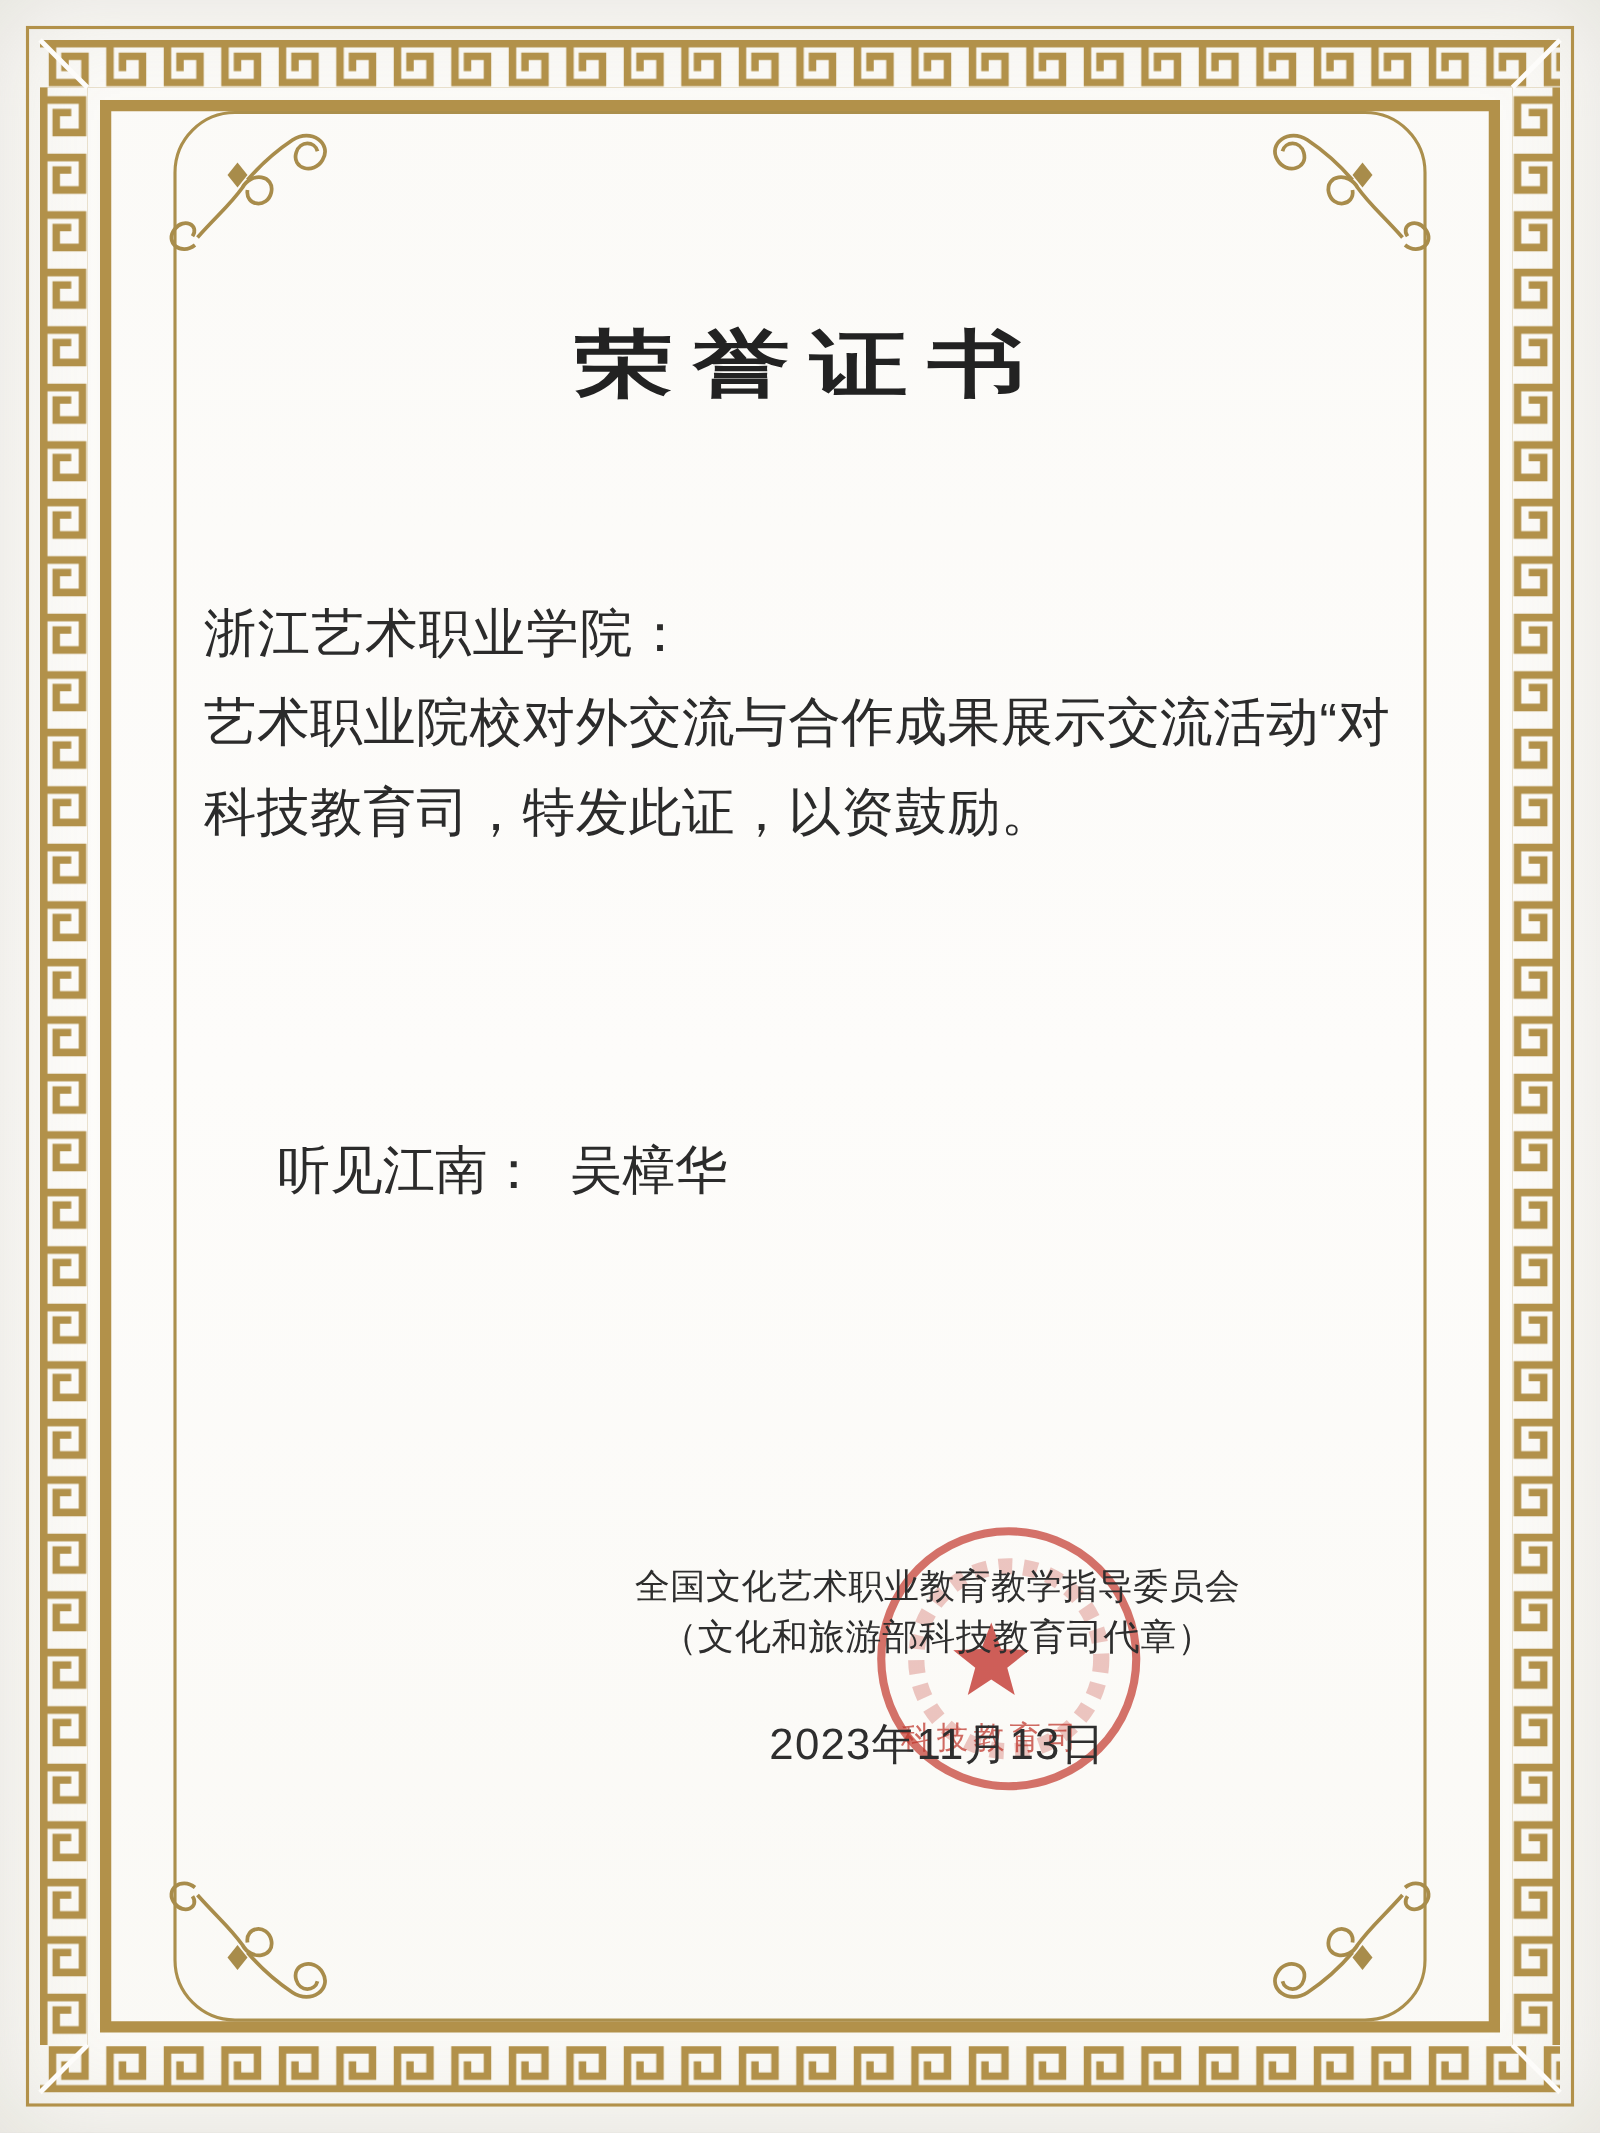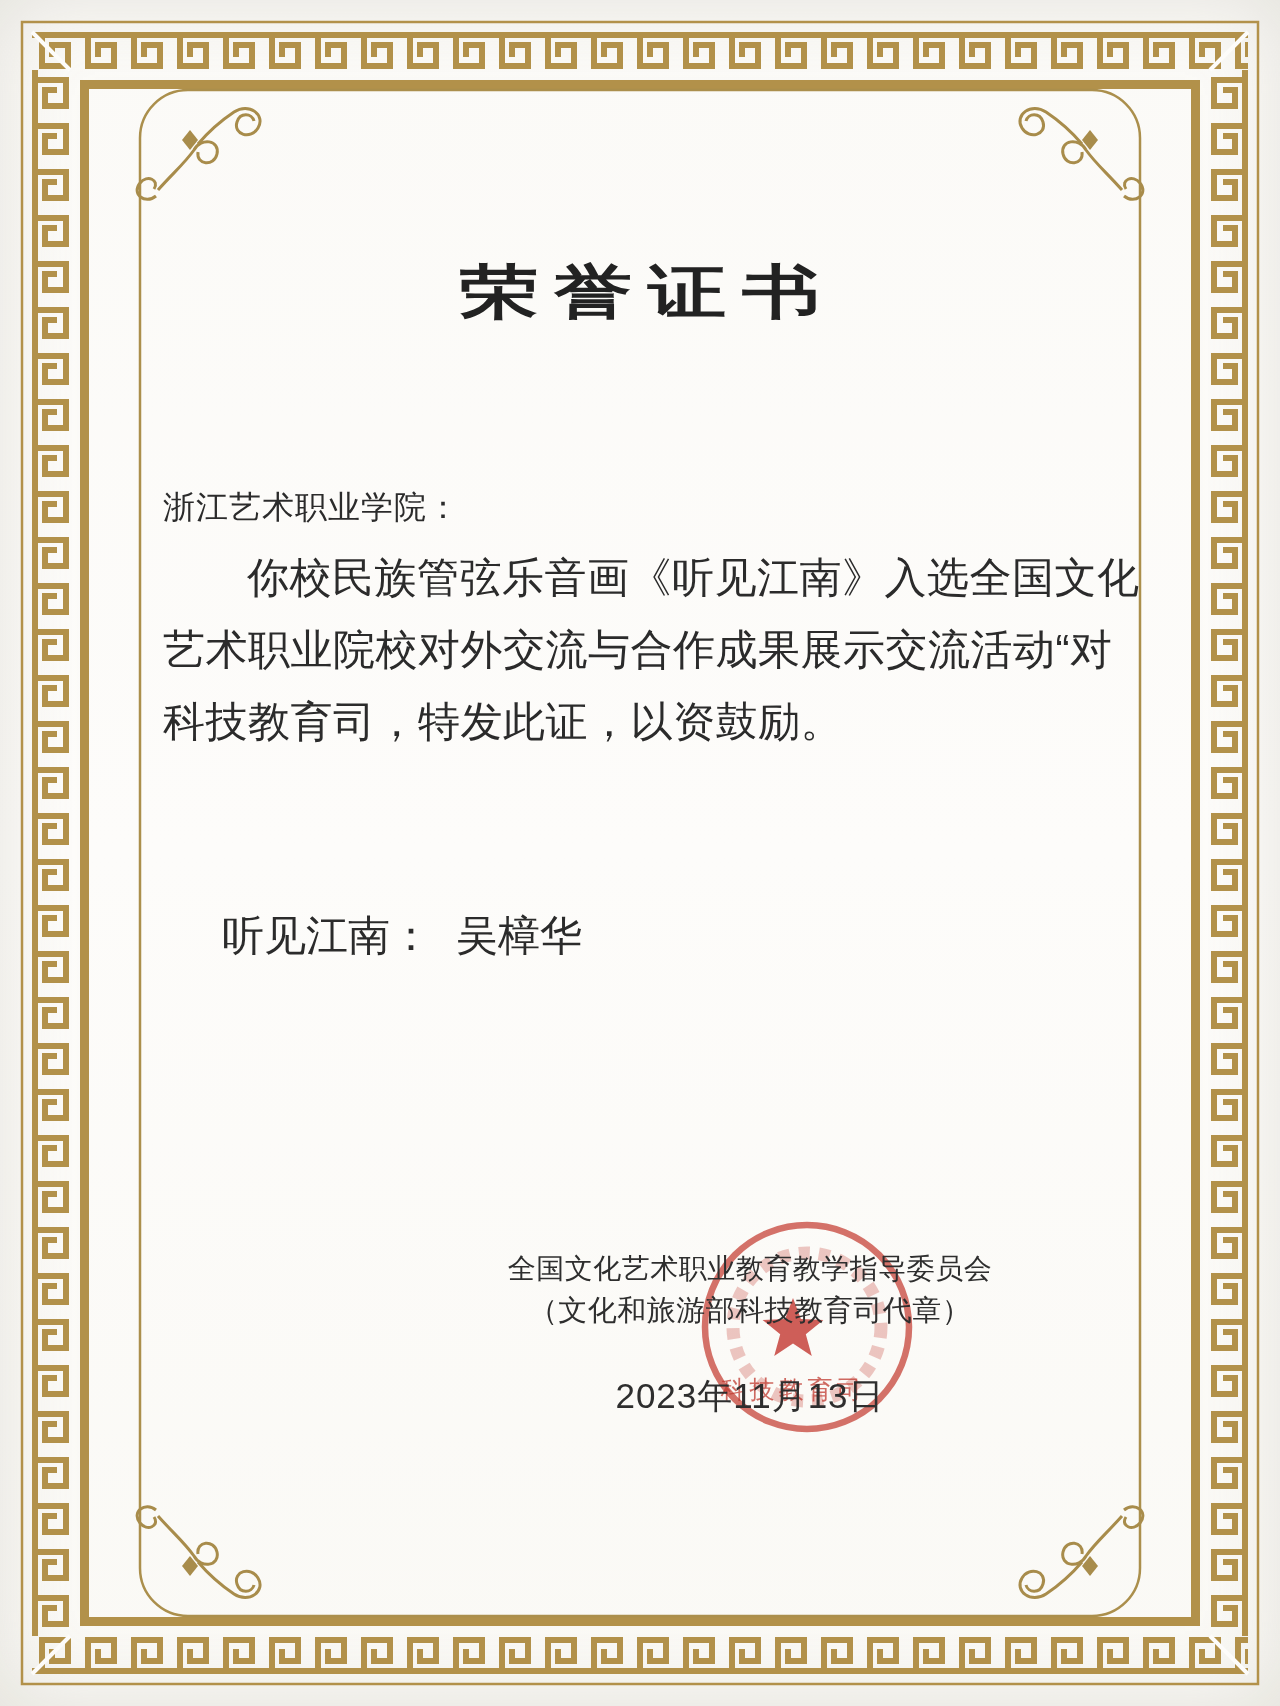--- a/index.html
+++ b/index.html
@@ -23,21 +23,21 @@
     font-family:"DejaVu Serif","Liberation Serif",serif;
     font-weight:900;
     font-size:78px;line-height:78px;
     letter-spacing:16px;padding-left:16px;
     color:#222;
     transform:scaleY(.75);transform-origin:center center;
     white-space:nowrap;
   }
   .salutation{
     left:163px;top:483px;
-    font-size:32px;line-height:48px;
+    font-size:42px;line-height:48px;
     letter-spacing:1px;white-space:nowrap;
   }
   .body-para{left:163px;top:542px;width:960px;}
   .body-line{
     font-size:42px;line-height:72px;
     letter-spacing:.5px;white-space:nowrap;color:#2b2b2b;
   }
   .body-line.indent{text-indent:2em;}
   .advisor{left:222px;top:912px;font-size:42px;line-height:48px;white-space:nowrap;}
   .advisor .name{margin-left:24px;}
@@ -106,21 +106,20 @@
       <polygon points="793,1298 800.9,1319.1 823.4,1320.1 805.8,1334.2 811.8,1355.9 793,1343.5 774.2,1355.9 780.2,1334.2 762.6,1320.1 785.1,1319.1" fill="#c5423c" opacity=".85"></polygon>
       <text x="793" y="1398" text-anchor="middle" font-size="25" letter-spacing="4" fill="#c0392f" opacity=".75" font-family="Liberation Sans, sans-serif">科技教育司</text>
     </g>
   </svg>
 
   <div class="txt title">荣誉证书</div>
 
   <div class="txt salutation">浙江艺术职业学院：</div>
 
   <div class="txt body-para">
-    <div class="body-line indent">你校民族管弦乐音画《听见江南》入选全国文化</div>
     <div class="body-line">艺术职业院校对外交流与合作成果展示交流活动“对</div>
     <div class="body-line">科技教育司，特发此证，以资鼓励。</div>
   </div>
 
   <div class="txt advisor">
     <span>听见江南：</span><span class="name">吴樟华</span>
   </div>
 
   <div class="txt issuer">
     <div class="issuer-line1">全国文化艺术职业教育教学指导委员会</div>

